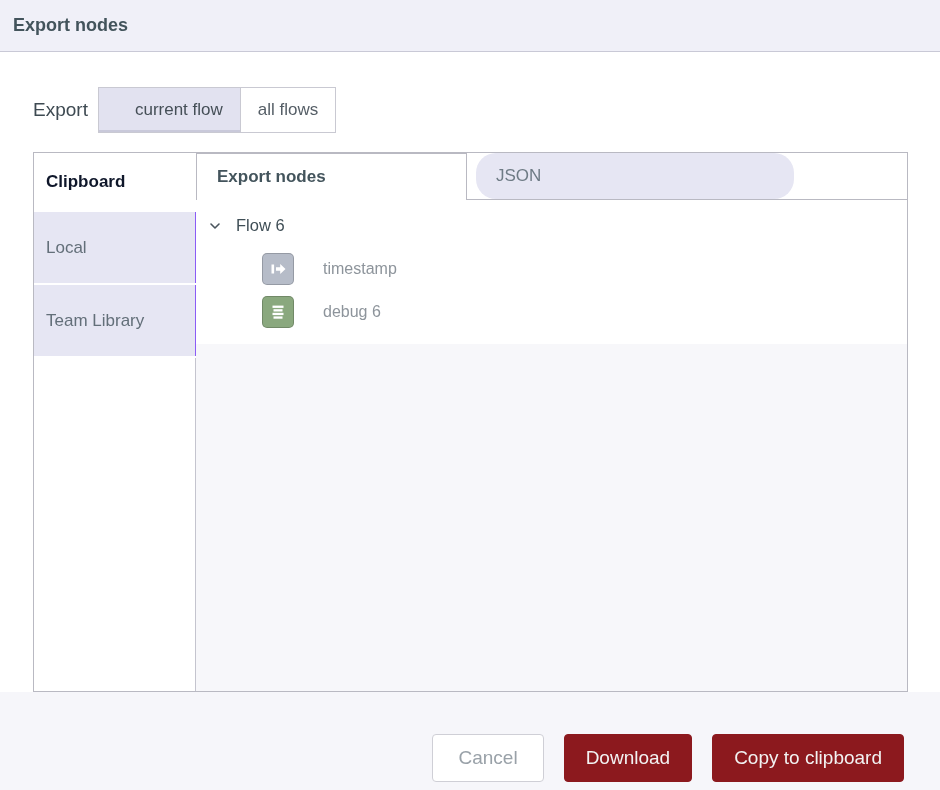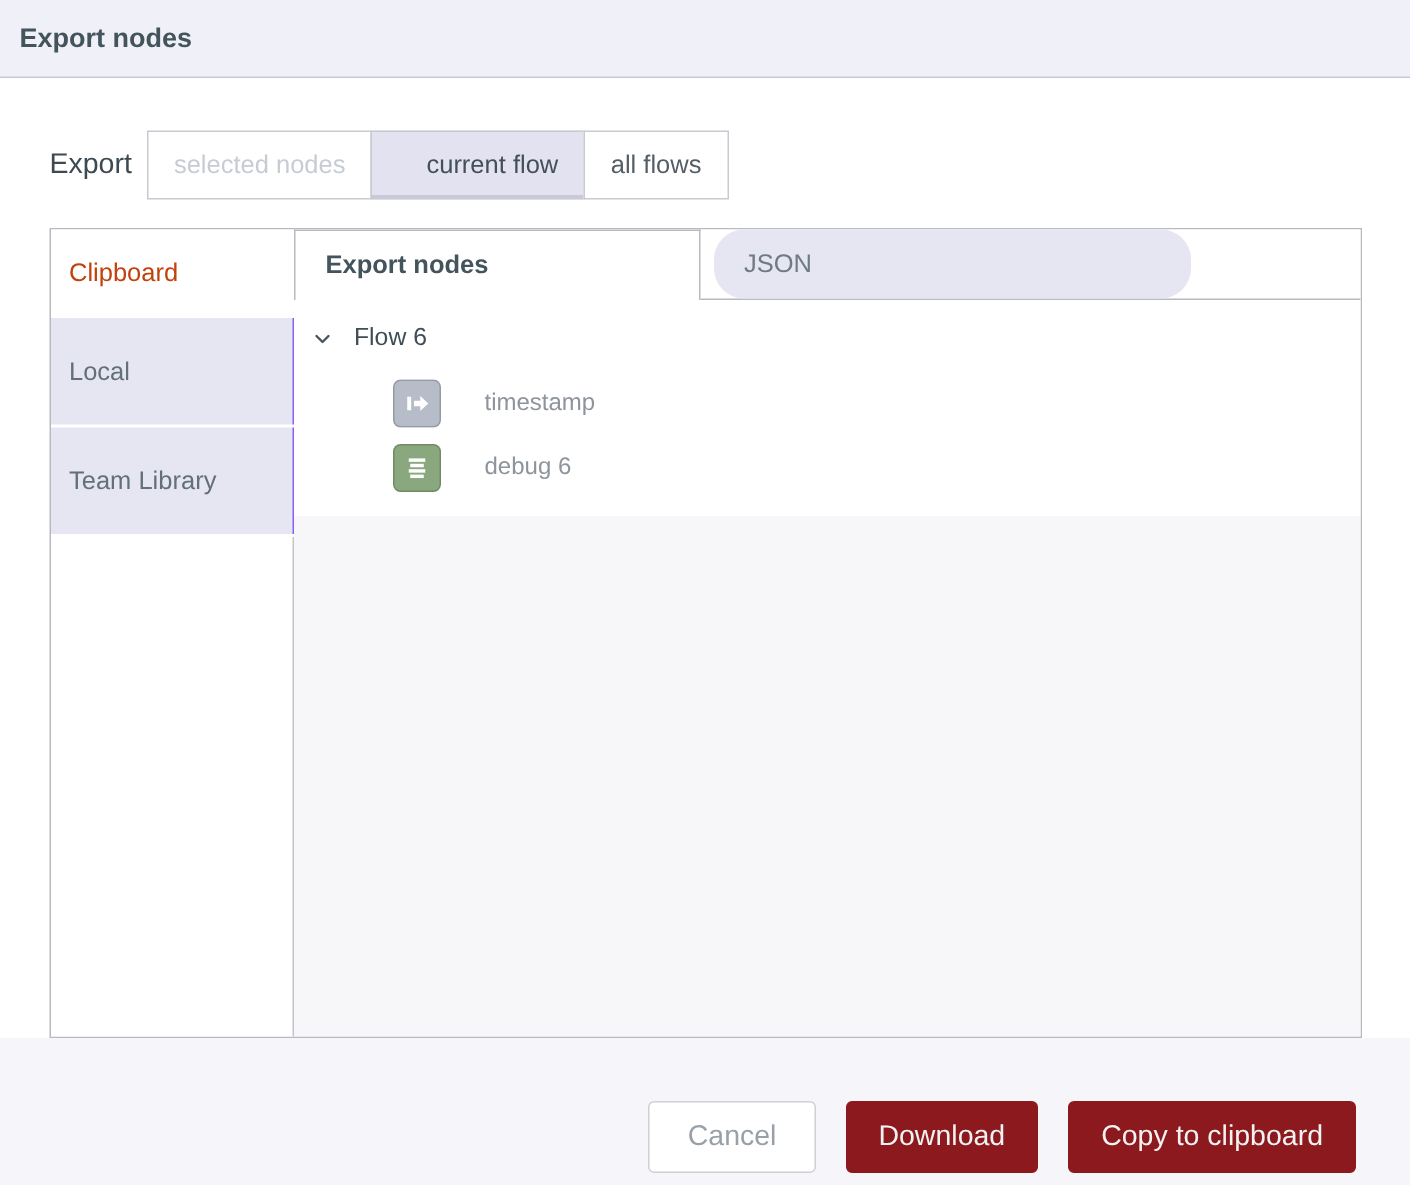--- a/index.html
+++ b/index.html
@@ -67,22 +67,22 @@
     font-size: 17px;
     color: #636f79;
     background: #e6e6f3;
     border-right: 1px solid #8b5cf6;
     margin-bottom: 2px;
     cursor: pointer;
   }
   .side-item.selected {
     height: 58px;
     background: #ffffff;
-    font-weight: normal;
-    color: #c2410c;
+    font-weight: bold;
+    color: #0f172a;
     border-right: none;
     margin-bottom: 1px;
   }
   .side-filler { flex: 1; background: #ffffff; border-right: 1px solid #c4c4ce; }
 
   
   .content { flex: 1; display: flex; flex-direction: column; min-width: 0; }
   .tab-row {
     height: 47px;
     border-bottom: 1px solid #b9b9c2;
@@ -164,21 +164,20 @@
 </head>
 <body>
 
 <div class="dlg-header">
   <div class="dlg-title">Export nodes</div>
 </div>
 
 <div class="export-row">
   <span class="export-label">Export</span>
   <div class="seg-group">
-    <div class="seg-btn disabled">selected nodes</div>
     <div class="seg-btn selected">current flow</div>
     <div class="seg-btn">all flows</div>
   </div>
 </div>
 
 <div class="main-box">
 
   <div class="sidebar">
     <div class="side-item selected">Clipboard</div>
     <div class="side-item">Local</div>

